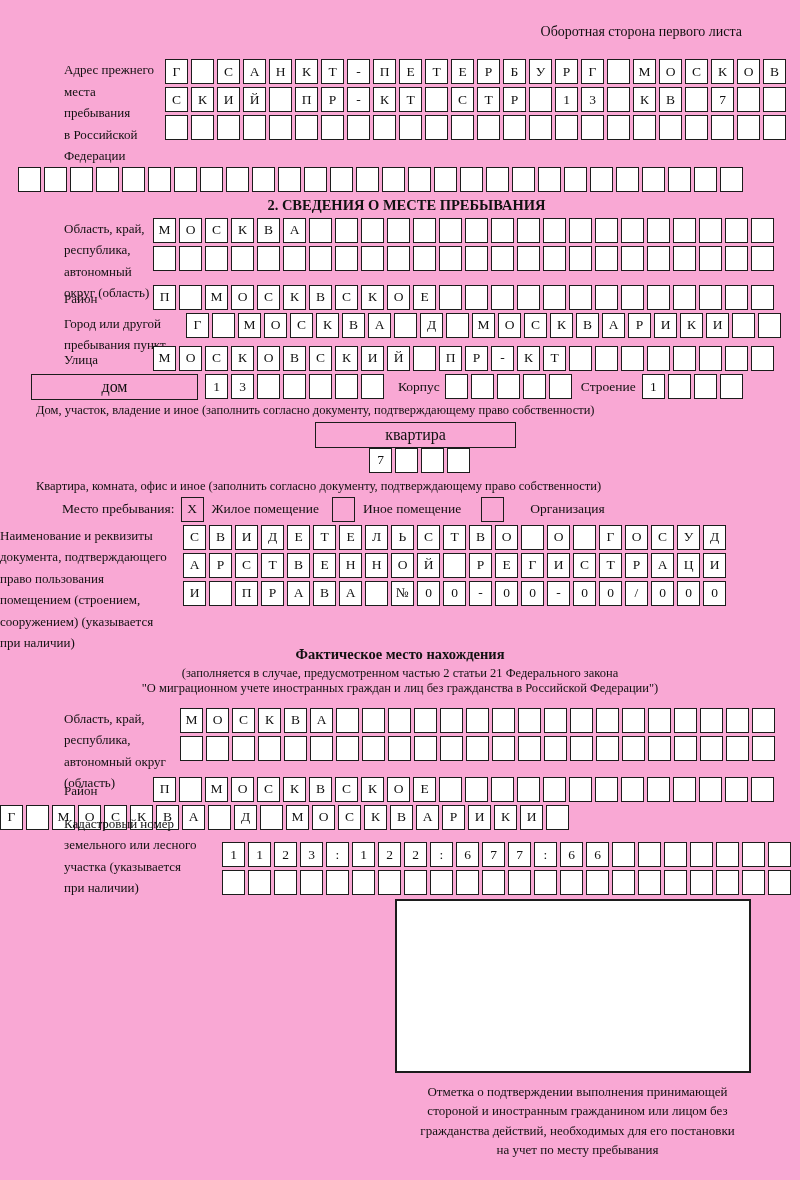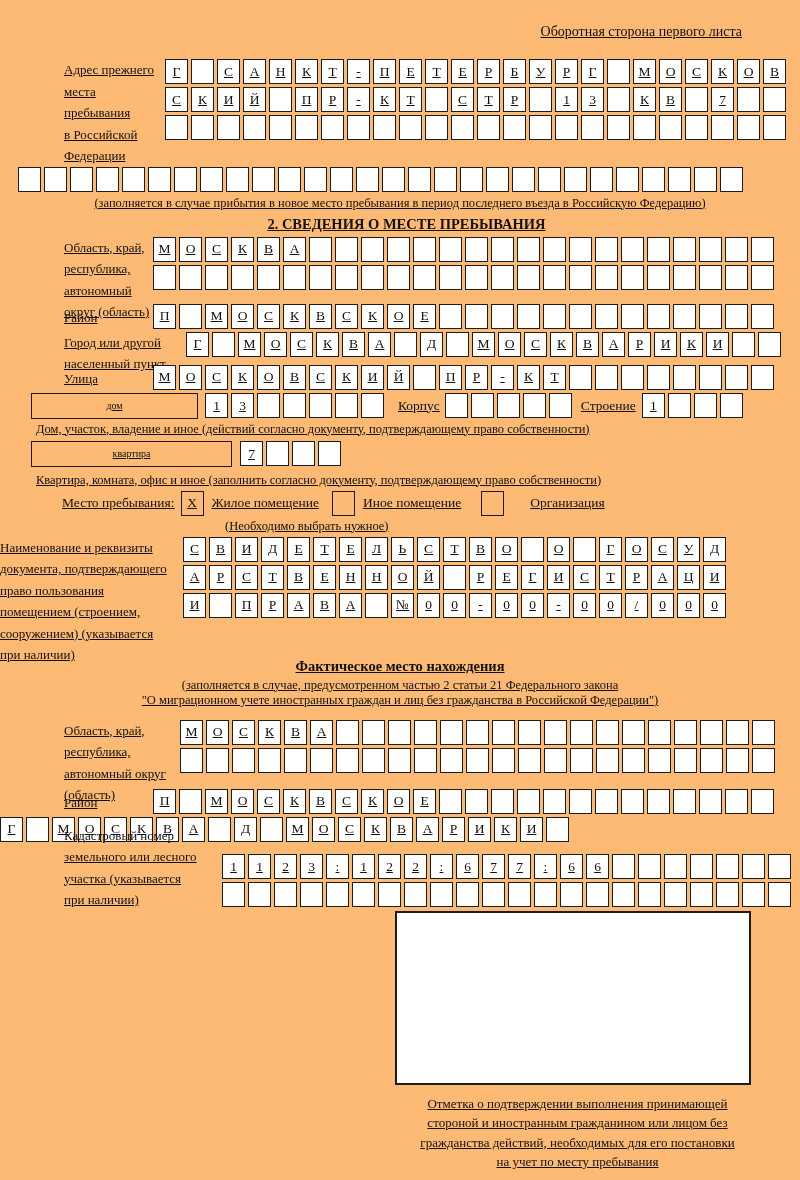--- a/index.html
+++ b/index.html
@@ -1,27 +1,27 @@
 <!DOCTYPE html>
 <html><head>
 <meta charset="utf-8">
 <style>
   html,body{margin:0;padding:0;background:#fff;}
-  .page{width:800px;height:1180px;background:#fdba74;color:#111;
-        font-family:"Liberation Serif","DejaVu Serif",serif;position:relative;overflow:hidden;text-decoration:underline;}
+  .page{width:800px;height:1180px;background:#f9a8d4;color:#111;
+        font-family:"Liberation Serif","DejaVu Serif",serif;position:relative;overflow:hidden;}
   .corner{padding-top:24px;padding-right:58px;text-align:right;font-size:14px;}
   .field{display:flex;align-items:flex-start;}
   .field.vcenter{align-items:flex-end;}
   .flabel{font-size:13px;line-height:21.5px;white-space:pre-line;flex-shrink:0;}
   .cells-col{display:flex;flex-direction:column;gap:3px;}
   .cellrow{display:flex;gap:3px;}
   .cell{width:23px;height:25px;box-sizing:border-box;border:1.5px solid #1c1c1c;
         display:flex;align-items:center;justify-content:center;font-size:13.5px;background:#fff;}
   .widebox{height:26px;box-sizing:border-box;border:1.5px solid #1c1c1c;
-        display:flex;align-items:center;justify-content:center;font-size:10px;}
+        display:flex;align-items:center;justify-content:center;font-size:16px;}
   .chk{width:23px;height:25px;box-sizing:border-box;border:1.5px solid #1c1c1c;
         display:inline-flex;align-items:center;justify-content:center;font-size:13.5px;flex-shrink:0;}
   .inline-row{display:flex;align-items:center;}
   .inline-label{font-size:13.5px;white-space:nowrap;}
   .note{font-size:12.5px;line-height:16px;}
   .center{text-align:center;}
   .sec-title{font-weight:bold;font-size:14.5px;text-align:center;line-height:17px;}
   .fact-note{font-size:12.5px;line-height:15.5px;text-align:center;white-space:pre-line;}
   .stamp{box-sizing:border-box;border:2px solid #1c1c1c;width:356px;height:174px;background:#fff;}
   .stamp-caption{font-size:13px;line-height:19.5px;text-align:center;white-space:pre-line;}
@@ -142,21 +142,20 @@
       <span class="cell"></span>
       <span class="cell"></span>
       <span class="cell"></span>
       <span class="cell"></span>
       <span class="cell"></span>
       <span class="cell"></span>
       <span class="cell"></span>
       <span class="cell"></span>
       <span class="cell"></span>
     </div>
-  <div class="note center" style="margin-top:3px;">(заполняется в случае прибытия в новое место пребывания в период последнего въезда в Российскую Федерацию)</div>
 
   <div class="sec-title" style="margin-top:5px;padding-left:13px;">2. СВЕДЕНИЯ О МЕСТЕ ПРЕБЫВАНИЯ</div>
 
   <div class="field" style="margin-top:4px;">
     <div class="flabel" style="margin-left:64px;width:89px;">Область, край,
 республика,
 автономный
 округ (область)</div>
     <div class="cells-col">
       <div class="cellrow">
@@ -239,21 +238,21 @@
         <span class="cell"></span>
         <span class="cell"></span>
         <span class="cell"></span>
         <span class="cell"></span>
         <span class="cell"></span>
       </div>
   </div>
 
   <div class="field" style="margin-top:3px;">
     <div class="flabel" style="margin-left:64px;width:122px;">Город или другой
-населенный пункт</div>
+пребывания пункт</div>
     <div class="cellrow">
         <span class="cell">Г</span>
         <span class="cell"></span>
         <span class="cell">М</span>
         <span class="cell">О</span>
         <span class="cell">С</span>
         <span class="cell">К</span>
         <span class="cell">В</span>
         <span class="cell">А</span>
         <span class="cell"></span>
@@ -324,43 +323,42 @@
         <span class="cell"></span>
       </div>
     <div class="inline-label" style="margin-left:9px;">Строение</div>
     <div class="cellrow" style="margin-left:6px;">
         <span class="cell">1</span>
         <span class="cell"></span>
         <span class="cell"></span>
         <span class="cell"></span>
       </div>
   </div>
-  <div class="note" style="margin-top:2px;margin-left:36px;">Дом, участок, владение и иное (действий согласно документу, подтверждающему право собственности)</div>
-
-  <div class="inline-row" style="margin-top:4px;margin-left:31px;">
+  <div class="note" style="margin-top:2px;margin-left:36px;">Дом, участок, владение и иное (заполнить согласно документу, подтверждающему право собственности)</div>
+
+  <div class="inline-row" style="margin-top:4px;margin-left:31px;flex-direction:column;">
     <div class="widebox" style="width:201px;">квартира</div>
     <div class="cellrow" style="margin-left:8px;">
         <span class="cell">7</span>
         <span class="cell"></span>
         <span class="cell"></span>
         <span class="cell"></span>
       </div>
   </div>
   <div class="note" style="margin-top:5px;margin-left:36px;">Квартира, комната, офис и иное (заполнить согласно документу, подтверждающему право собственности)</div>
 
   <div class="inline-row" style="margin-top:3px;margin-left:62px;">
     <span class="inline-label">Место пребывания:</span>
     <span class="chk" style="margin-left:6px;">X</span>
     <span class="inline-label" style="margin-left:8px;">Жилое помещение</span>
     <span class="chk" style="margin-left:13px;"></span>
     <span class="inline-label" style="margin-left:8px;">Иное помещение</span>
     <span class="chk" style="margin-left:20px;"></span>
     <span class="inline-label" style="margin-left:26px;">Организация</span>
   </div>
-  <div class="note" style="margin-top:2px;margin-left:225px;">(Необходимо выбрать нужное)</div>
 
   <div class="field" style="margin-top:3px;">
     <div class="flabel" style="width:183px;">Наименование и реквизиты
 документа, подтверждающего
 право пользования
 помещением (строением,
 сооружением) (указывается
 при наличии)</div>
     <div class="cells-col">
       <div class="cellrow">

